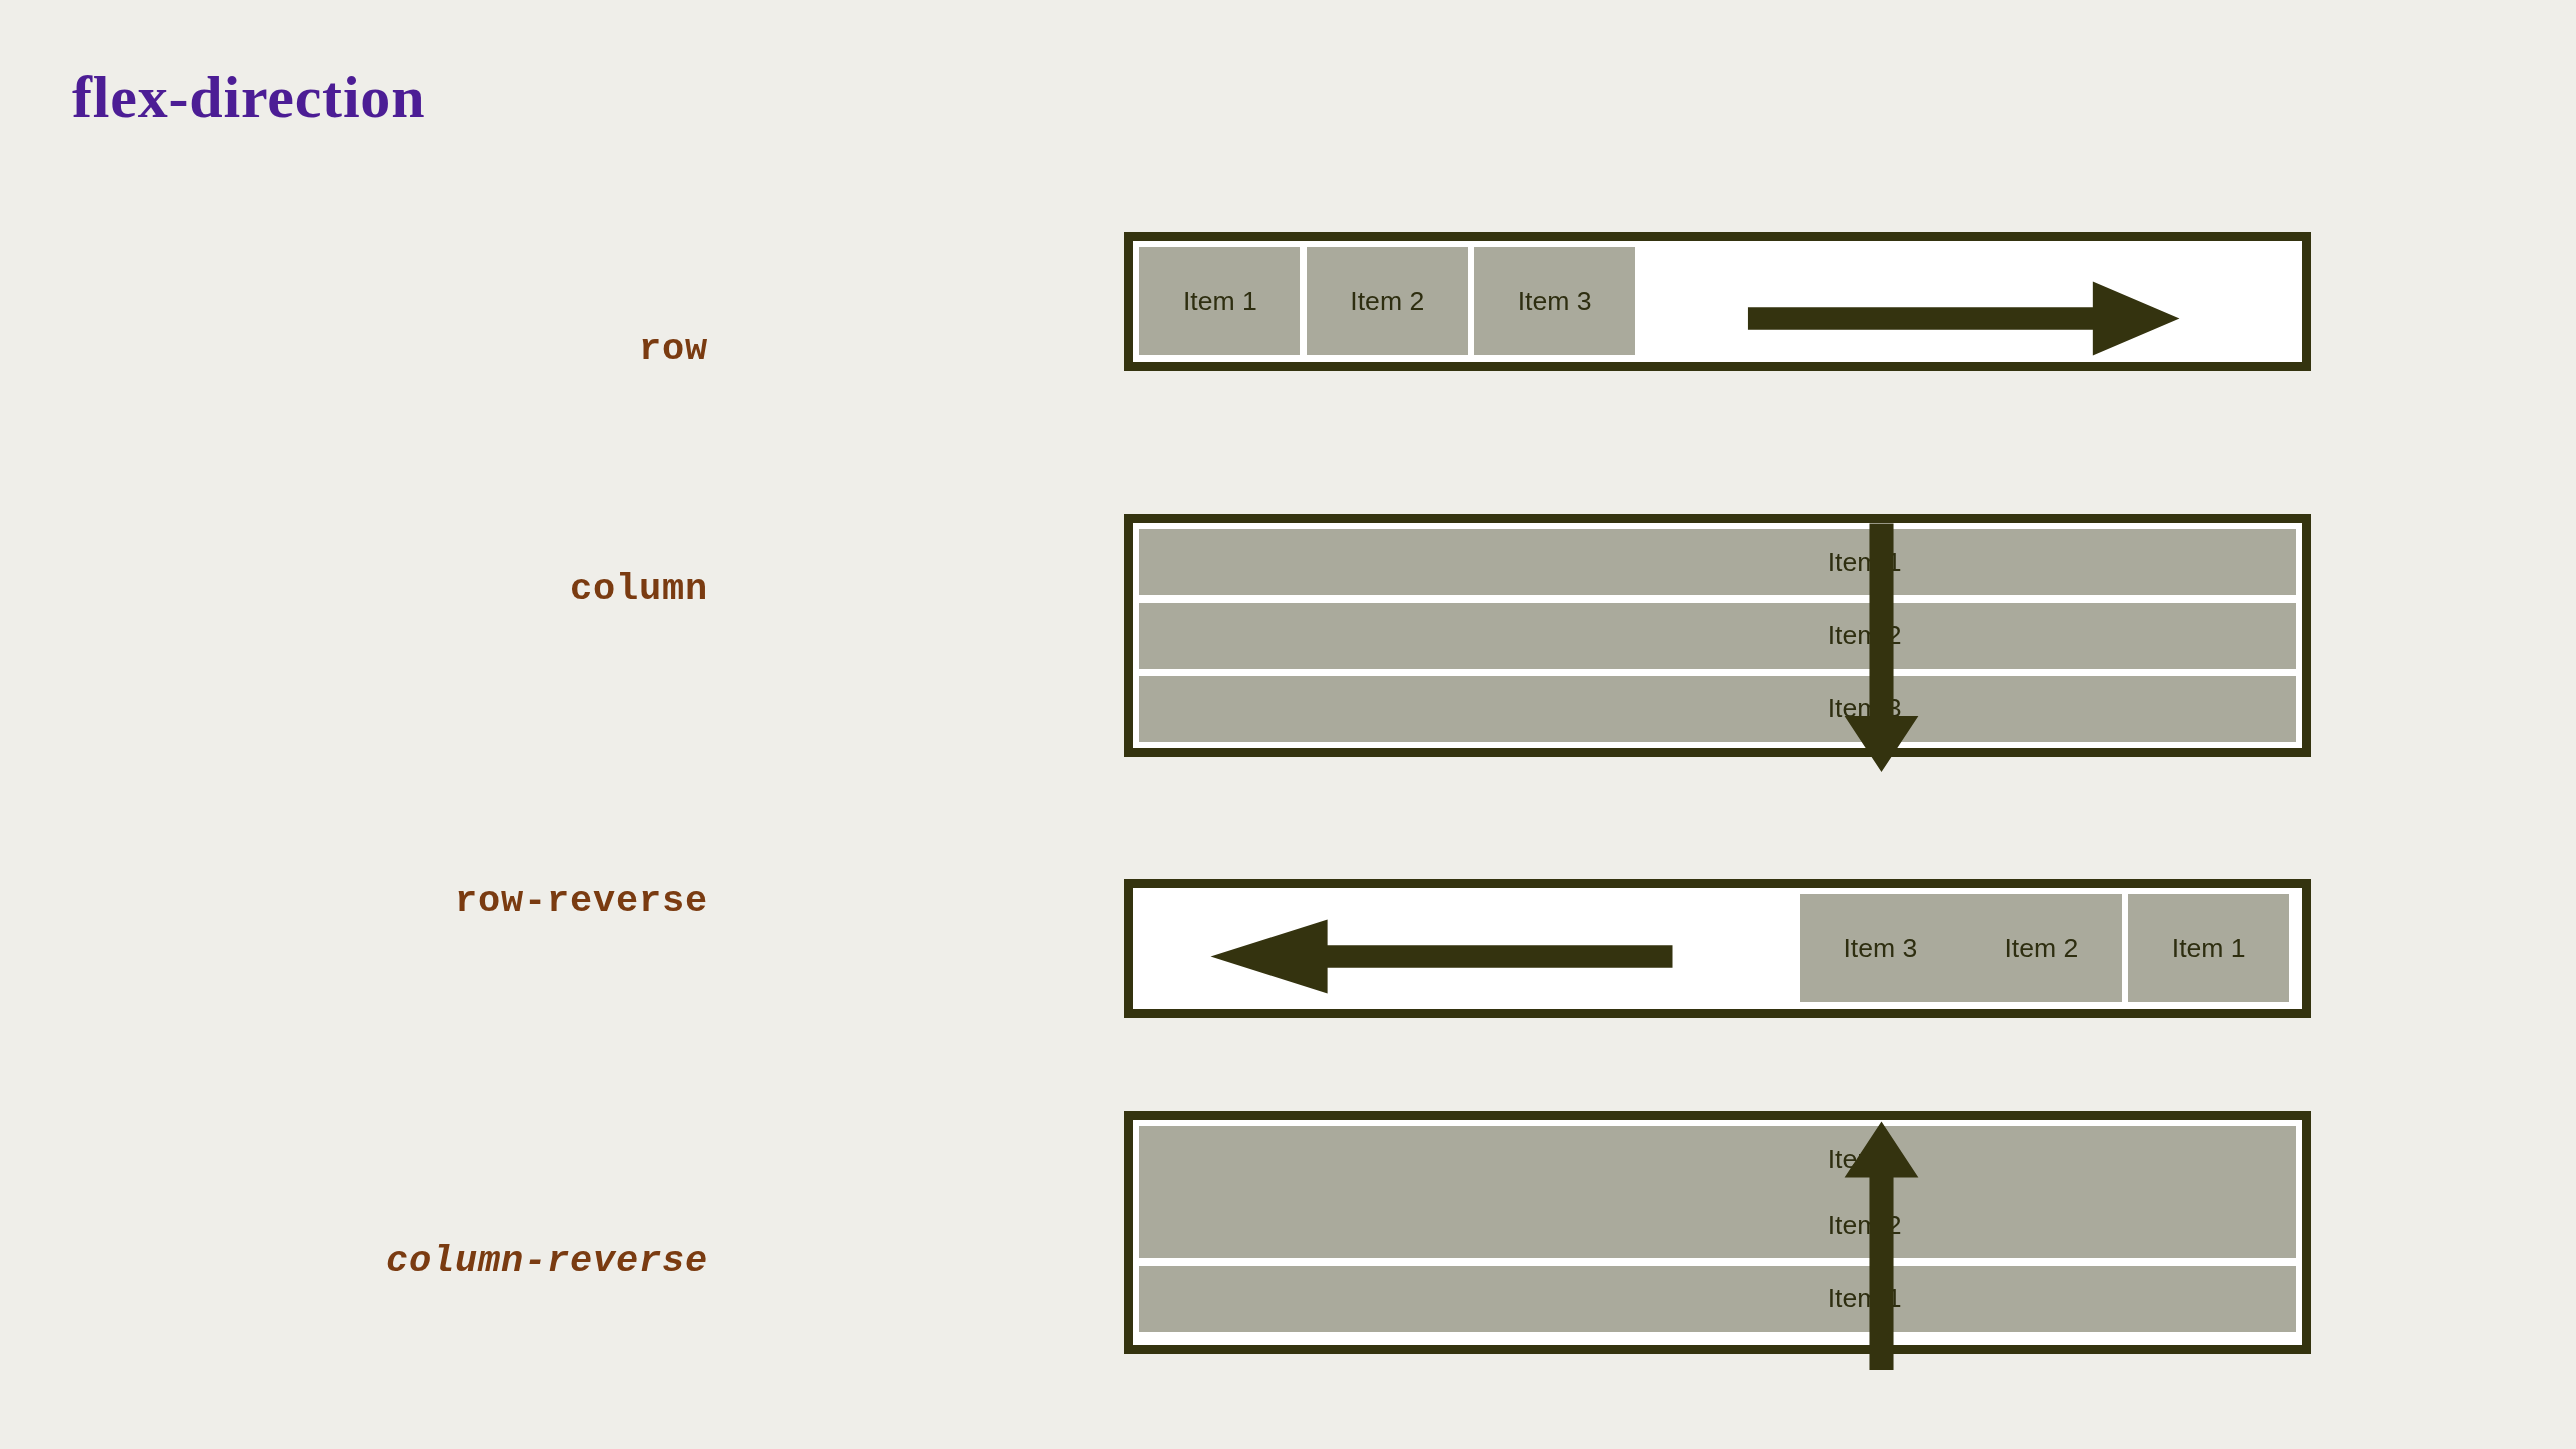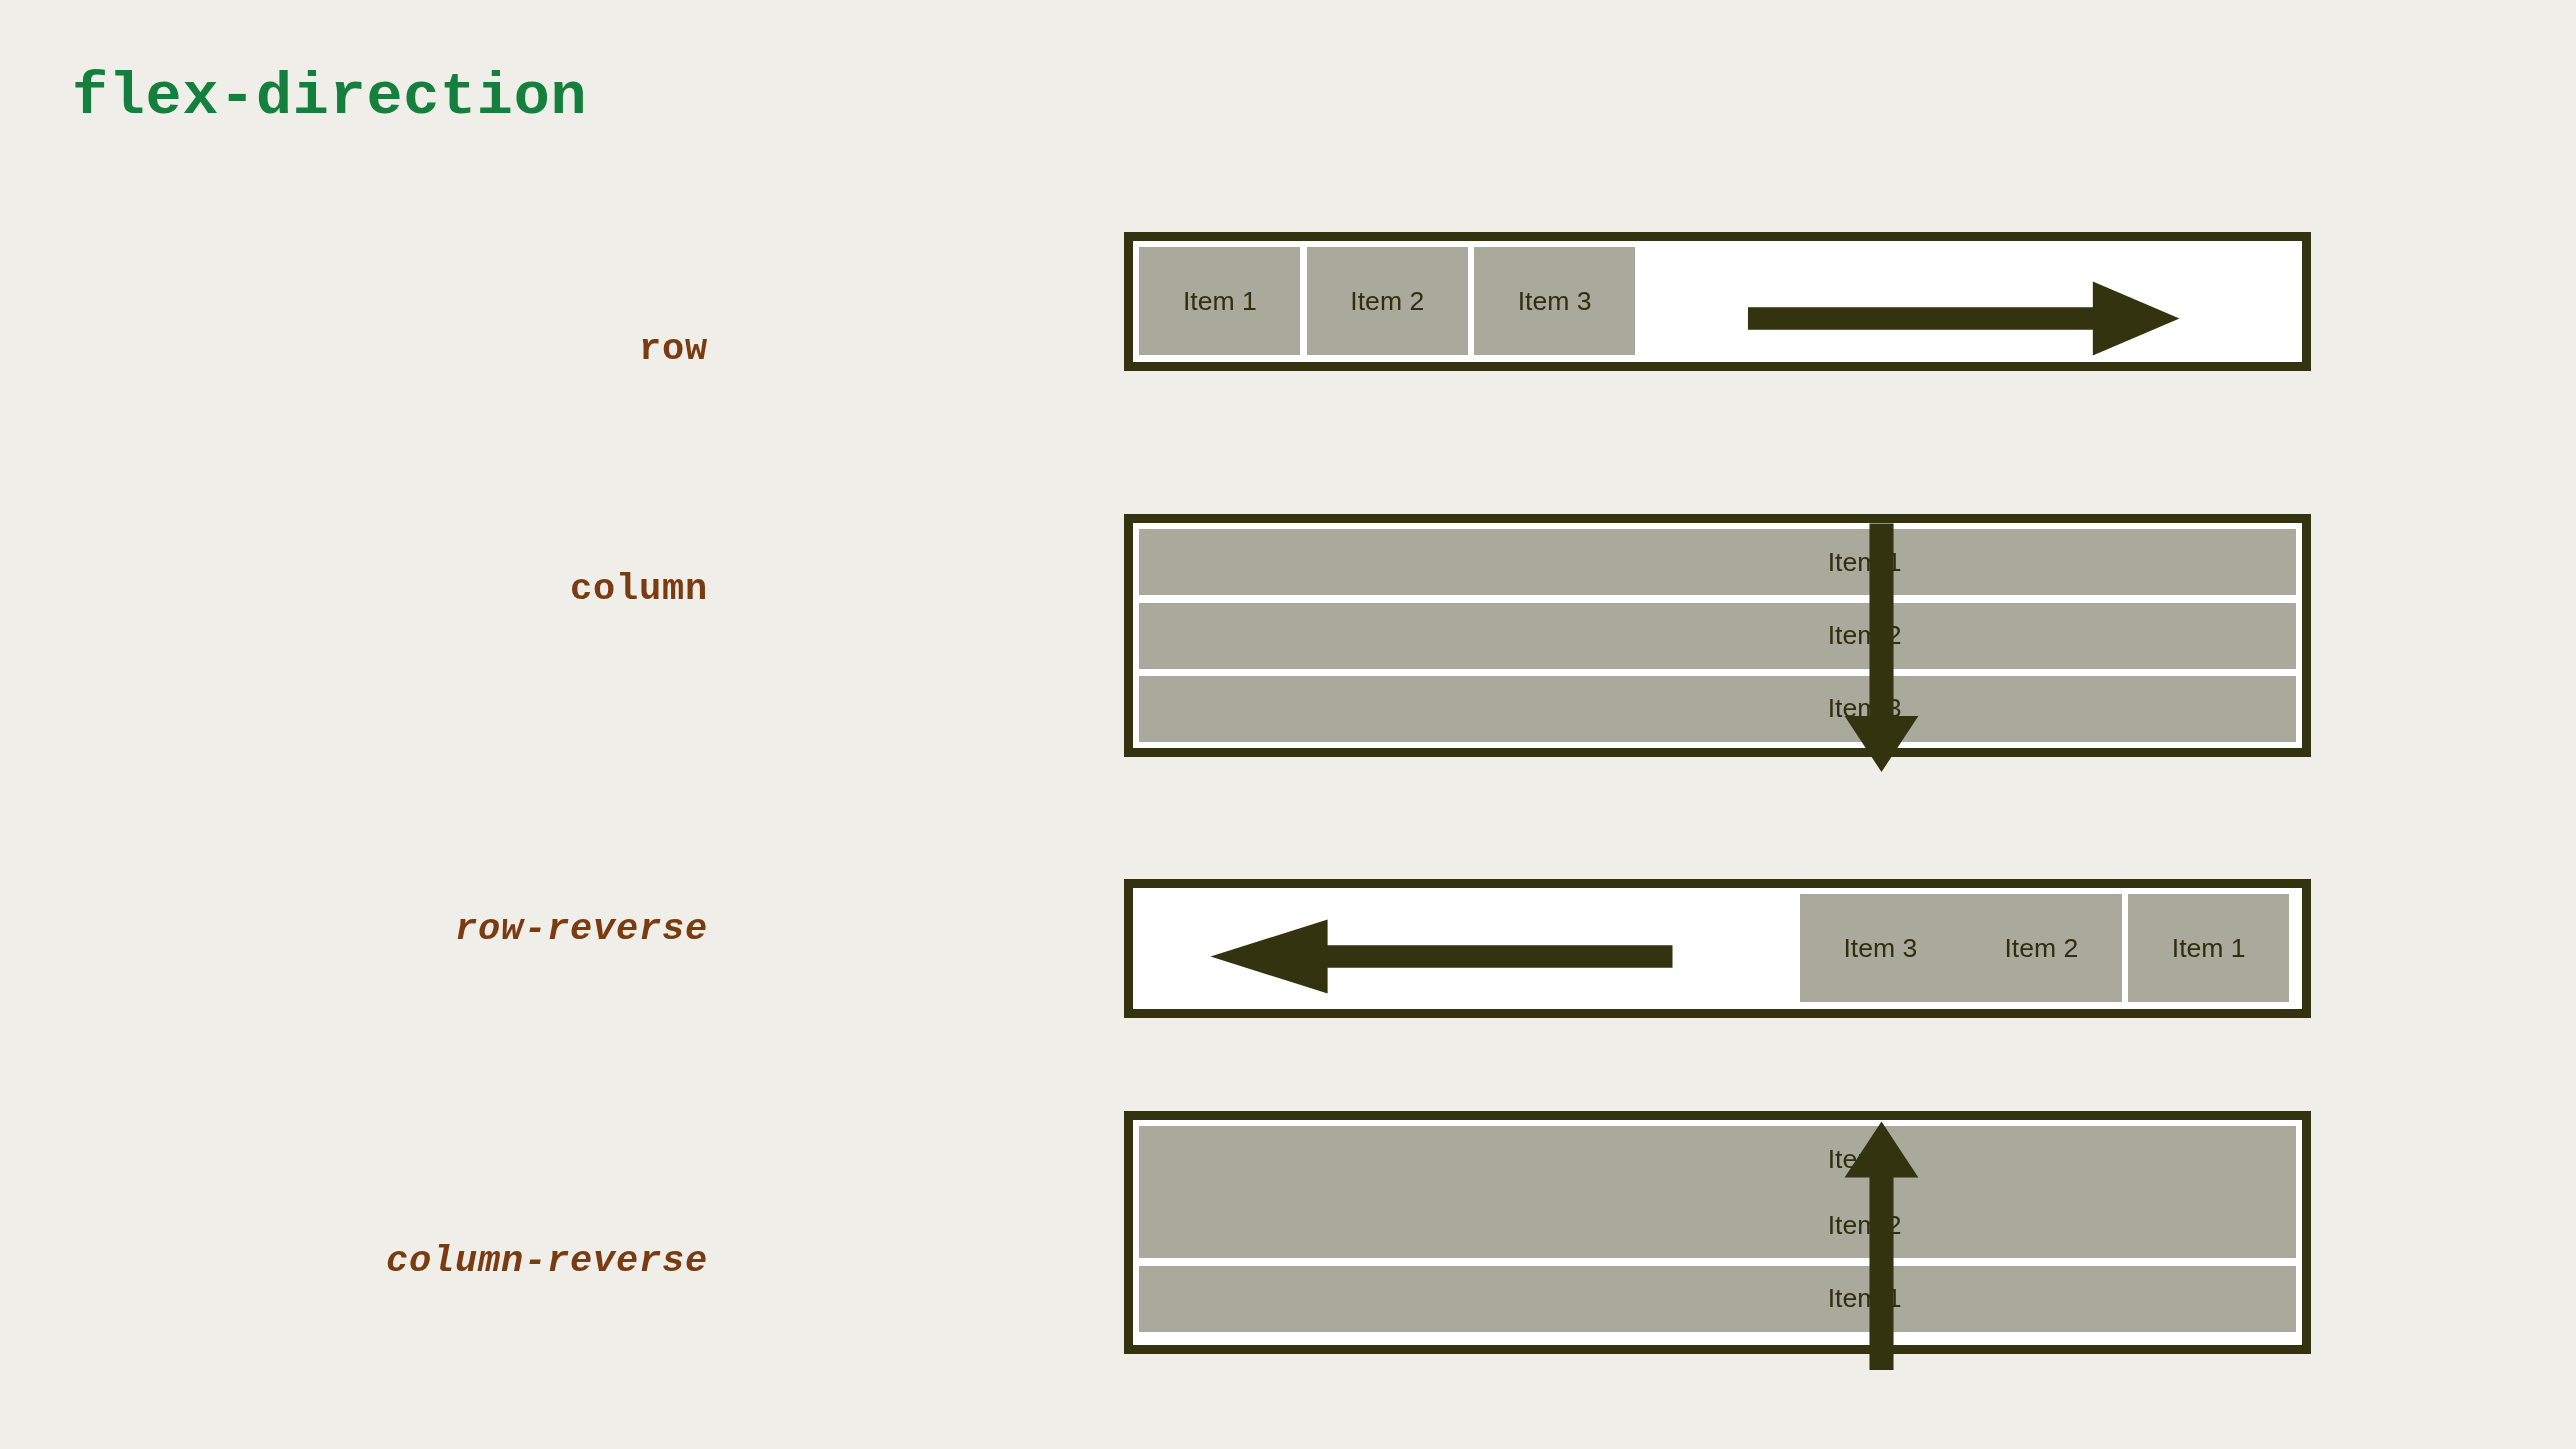--- a/index.html
+++ b/index.html
@@ -13,25 +13,25 @@
     font-family: "Liberation Sans", sans-serif;
     overflow: hidden;
     position: relative;
   }
 
   
   #page-title {
     position: absolute;
     left: 72px;
     top: 63px;
-    font-family: Liberation Mono, monospace;
+    font-family: Liberation Serif, serif;
     font-weight: bold;
     font-size: 60px;
     letter-spacing: 0.8px;
-    color: #15803d;
+    color: #4c1d95;
     white-space: nowrap;
   }
 
   
   .demo-row {
     position: absolute;
     left: 0;
     width: 2576px;
   }
 
@@ -112,21 +112,21 @@
   .arrow svg { display: block; }
 
   
   #row-demo         { top: 232px;  }
   #column-demo      { top: 514px;  }
   #rowrev-demo      { top: 879px; }
   #columnrev-demo   { top: 1111px; }
 
   #row-label        { top: 290px; margin-top: 38px;  }
   #column-label     { top: 568px;  }
-  #rowrev-label     { top: 908px; font-style: italic; }
+  #rowrev-label     { top: 880px; }
   #columnrev-label  { top: 1240px; font-style: italic; }
 
   #row-arrow        { left: 1747px; top: 280px; }
   #rowrev-arrow     { left: 1208px; top: 918px; }
   #column-arrow     { left: 1843px; top: 523px; }
   #columnrev-arrow  { left: 1843px; top: 1121px; }
 </style>
 </head>
 <body>
 

